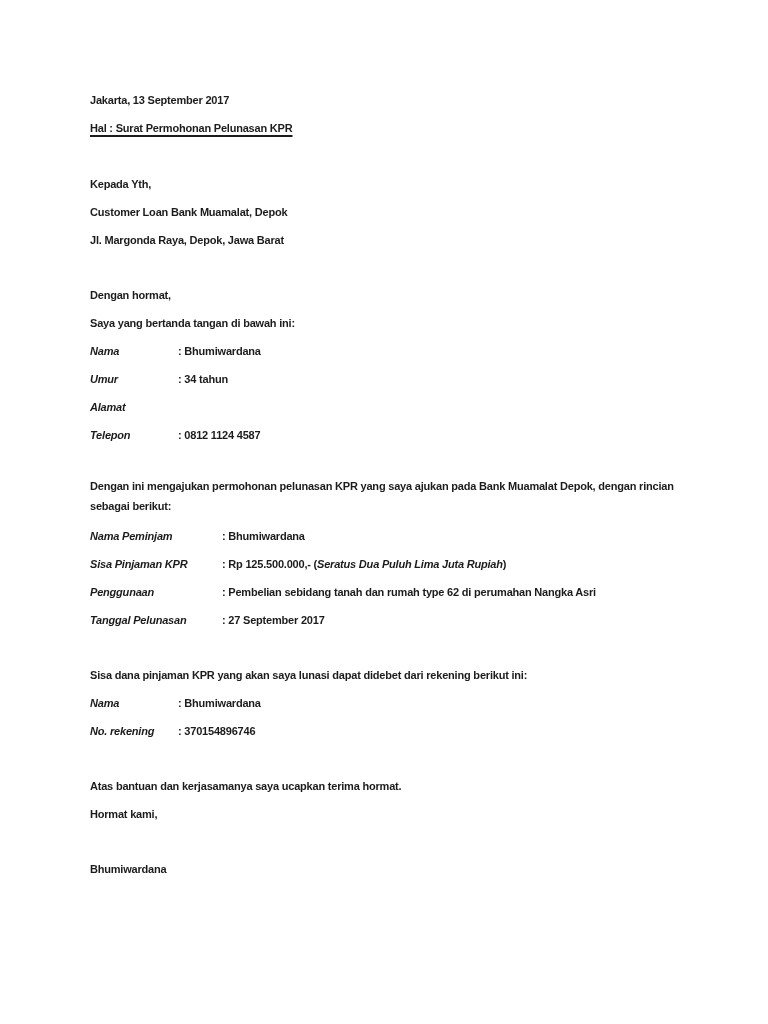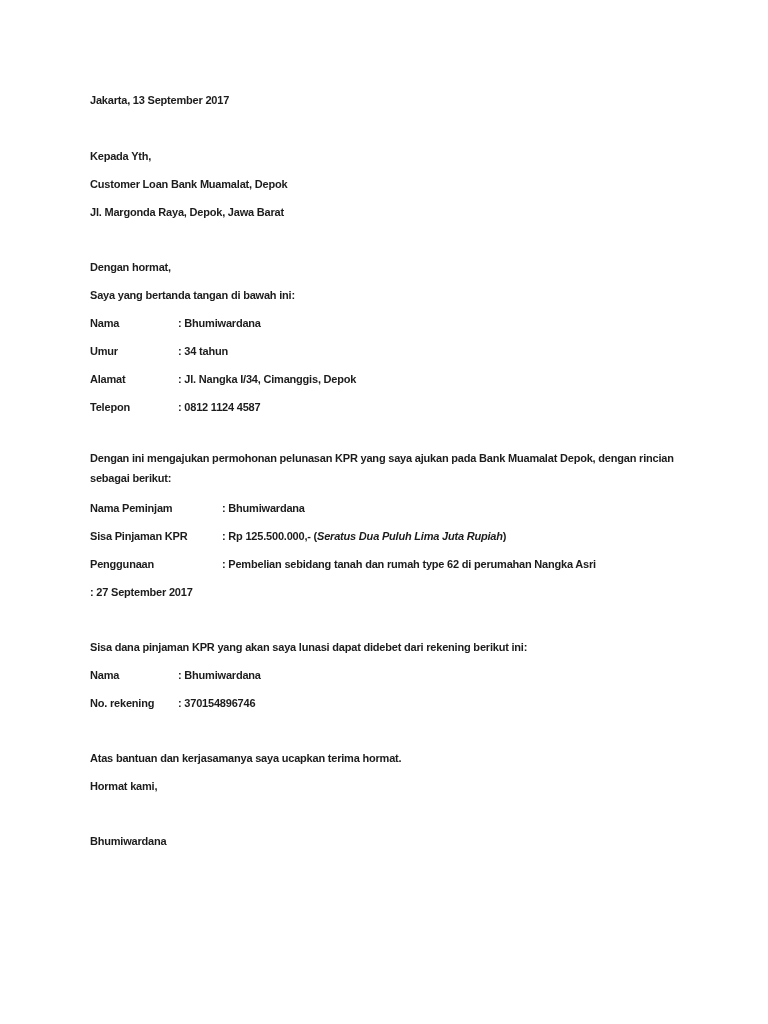--- a/index.html
+++ b/index.html
@@ -38,33 +38,35 @@
   .gap-lg { height: 27px; }
   .gap-md { height: 28px; }
   .gap-sm { height: 6px; }
   .row {
     display: flex;
     line-height: 28px;
     white-space: nowrap;
   }
   .row .lbl {
     flex-shrink: 0;
+    font-style: italic;
   }
   .w1 { width: 88px; }
   .w2 { width: 132px; }
   .val i {
   }
 </style>
 </head>
 <body>
 
 <div class="page">
   <div class="content">
 
     <div class="line">Jakarta, 13 September 2017</div>
+    <div class="line subject">Hal : Surat Permohonan Pelunasan KPR</div>
 
     <div class="gap-md"></div>
 
     <div class="line">Kepada Yth,</div>
     <div class="line">Customer Loan Bank Muamalat, Depok</div>
     <div class="line">Jl. Margonda Raya, Depok, Jawa Barat</div>
 
     <div class="gap-lg"></div>
 
     <div class="line">Dengan hormat,</div>
@@ -73,21 +75,20 @@
     <div class="row">
       <span class="lbl w1">Nama</span>
       <span class="val">: Bhumiwardana</span>
     </div>
     <div class="row">
       <span class="lbl w1">Umur</span>
       <span class="val">: 34 tahun</span>
     </div>
     <div class="row">
       <span class="lbl w1">Alamat</span>
-      <span class="val">: Jl. Nangka I/34, Cimanggis, Depok</span>
     </div>
     <div class="row">
       <span class="lbl w1">Telepon</span>
       <span class="val">: 0812 1124 4587</span>
     </div>
 
     <div class="gap-lg"></div>
 
     <div class="para">Dengan ini mengajukan permohonan pelunasan KPR yang saya ajukan pada Bank Muamalat Depok, dengan rincian sebagai berikut:</div>
 
@@ -99,20 +100,21 @@
     </div>
     <div class="row">
       <span class="lbl w2">Sisa Pinjaman KPR</span>
       <span class="val"><span>: Rp 125.500.000,- (</span><i>Seratus Dua Puluh Lima Juta Rupiah</i><span>)</span></span>
     </div>
     <div class="row">
       <span class="lbl w2">Penggunaan</span>
       <span class="val">: Pembelian sebidang tanah dan rumah type 62 di perumahan Nangka Asri</span>
     </div>
     <div class="row">
+      <span class="lbl w2">Tanggal Pelunasan</span>
       <span class="val">: 27 September 2017</span>
     </div>
 
     <div class="gap-lg"></div>
 
     <div class="line">Sisa dana pinjaman KPR yang akan saya lunasi dapat didebet dari rekening berikut ini:</div>
 
     <div class="row">
       <span class="lbl w1">Nama</span>
       <span class="val">: Bhumiwardana</span>

